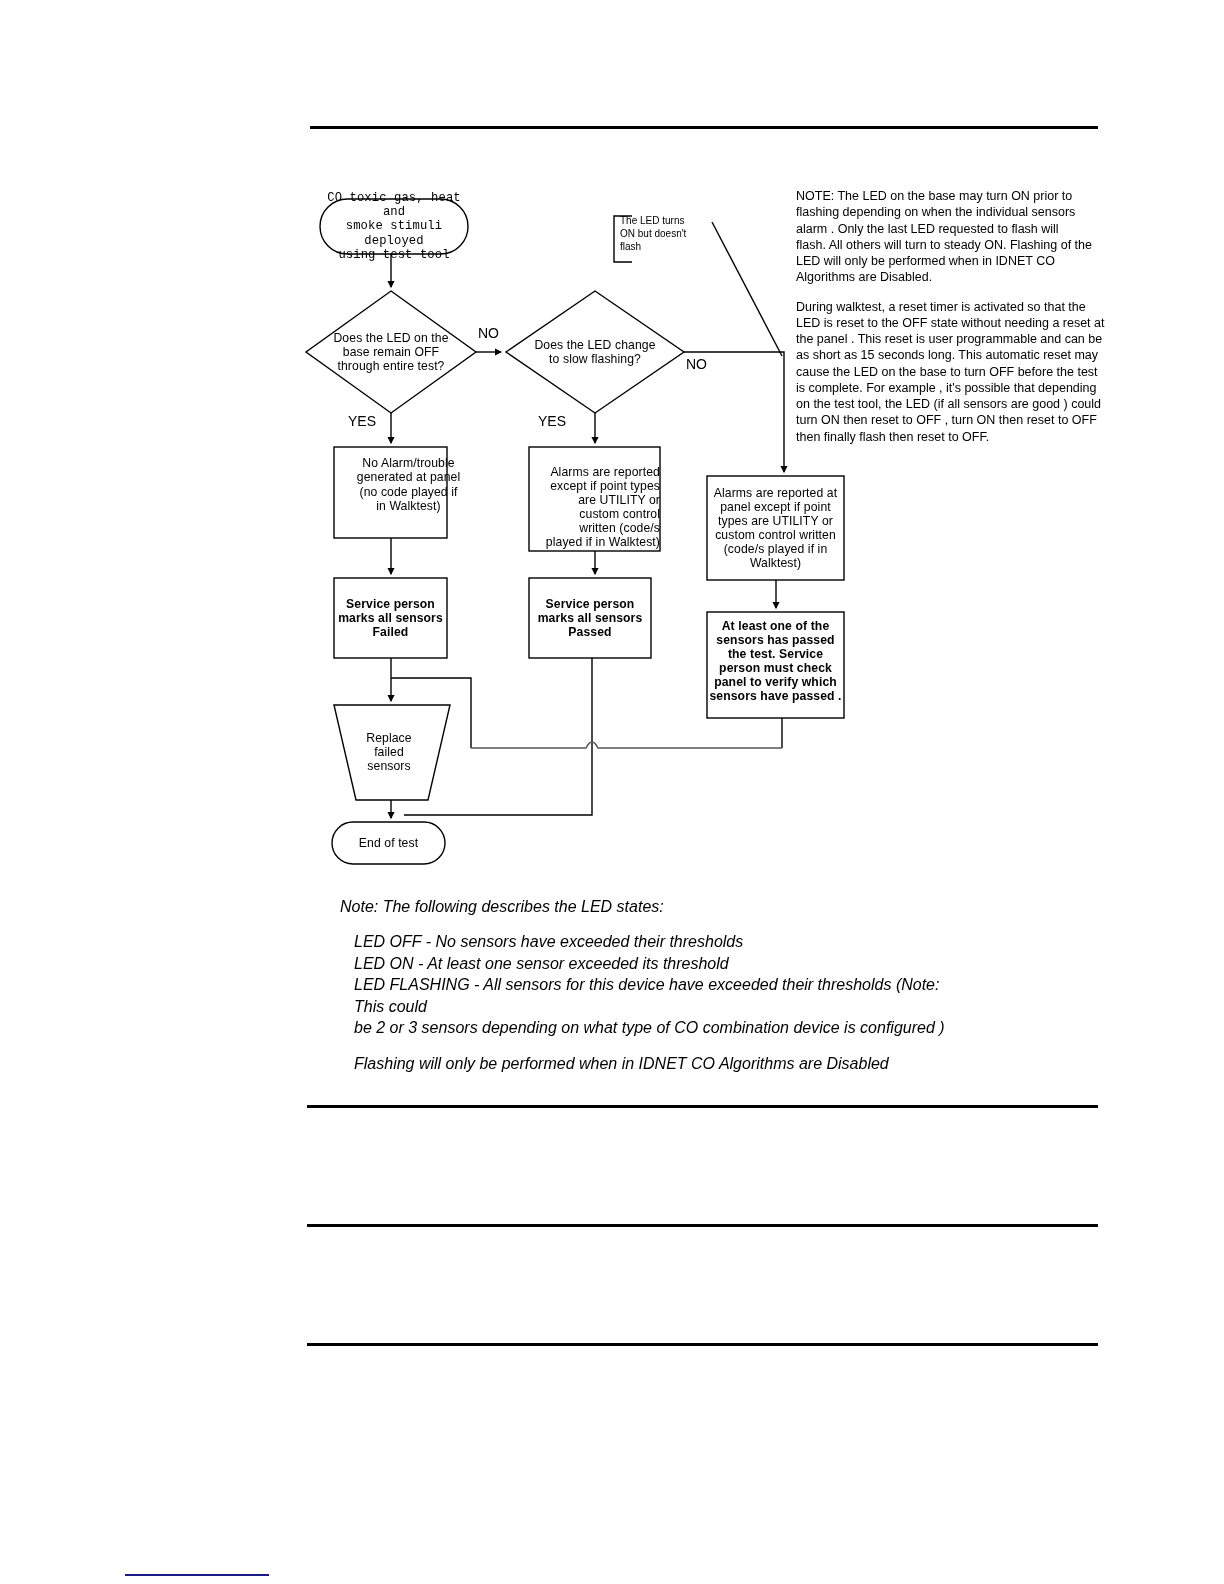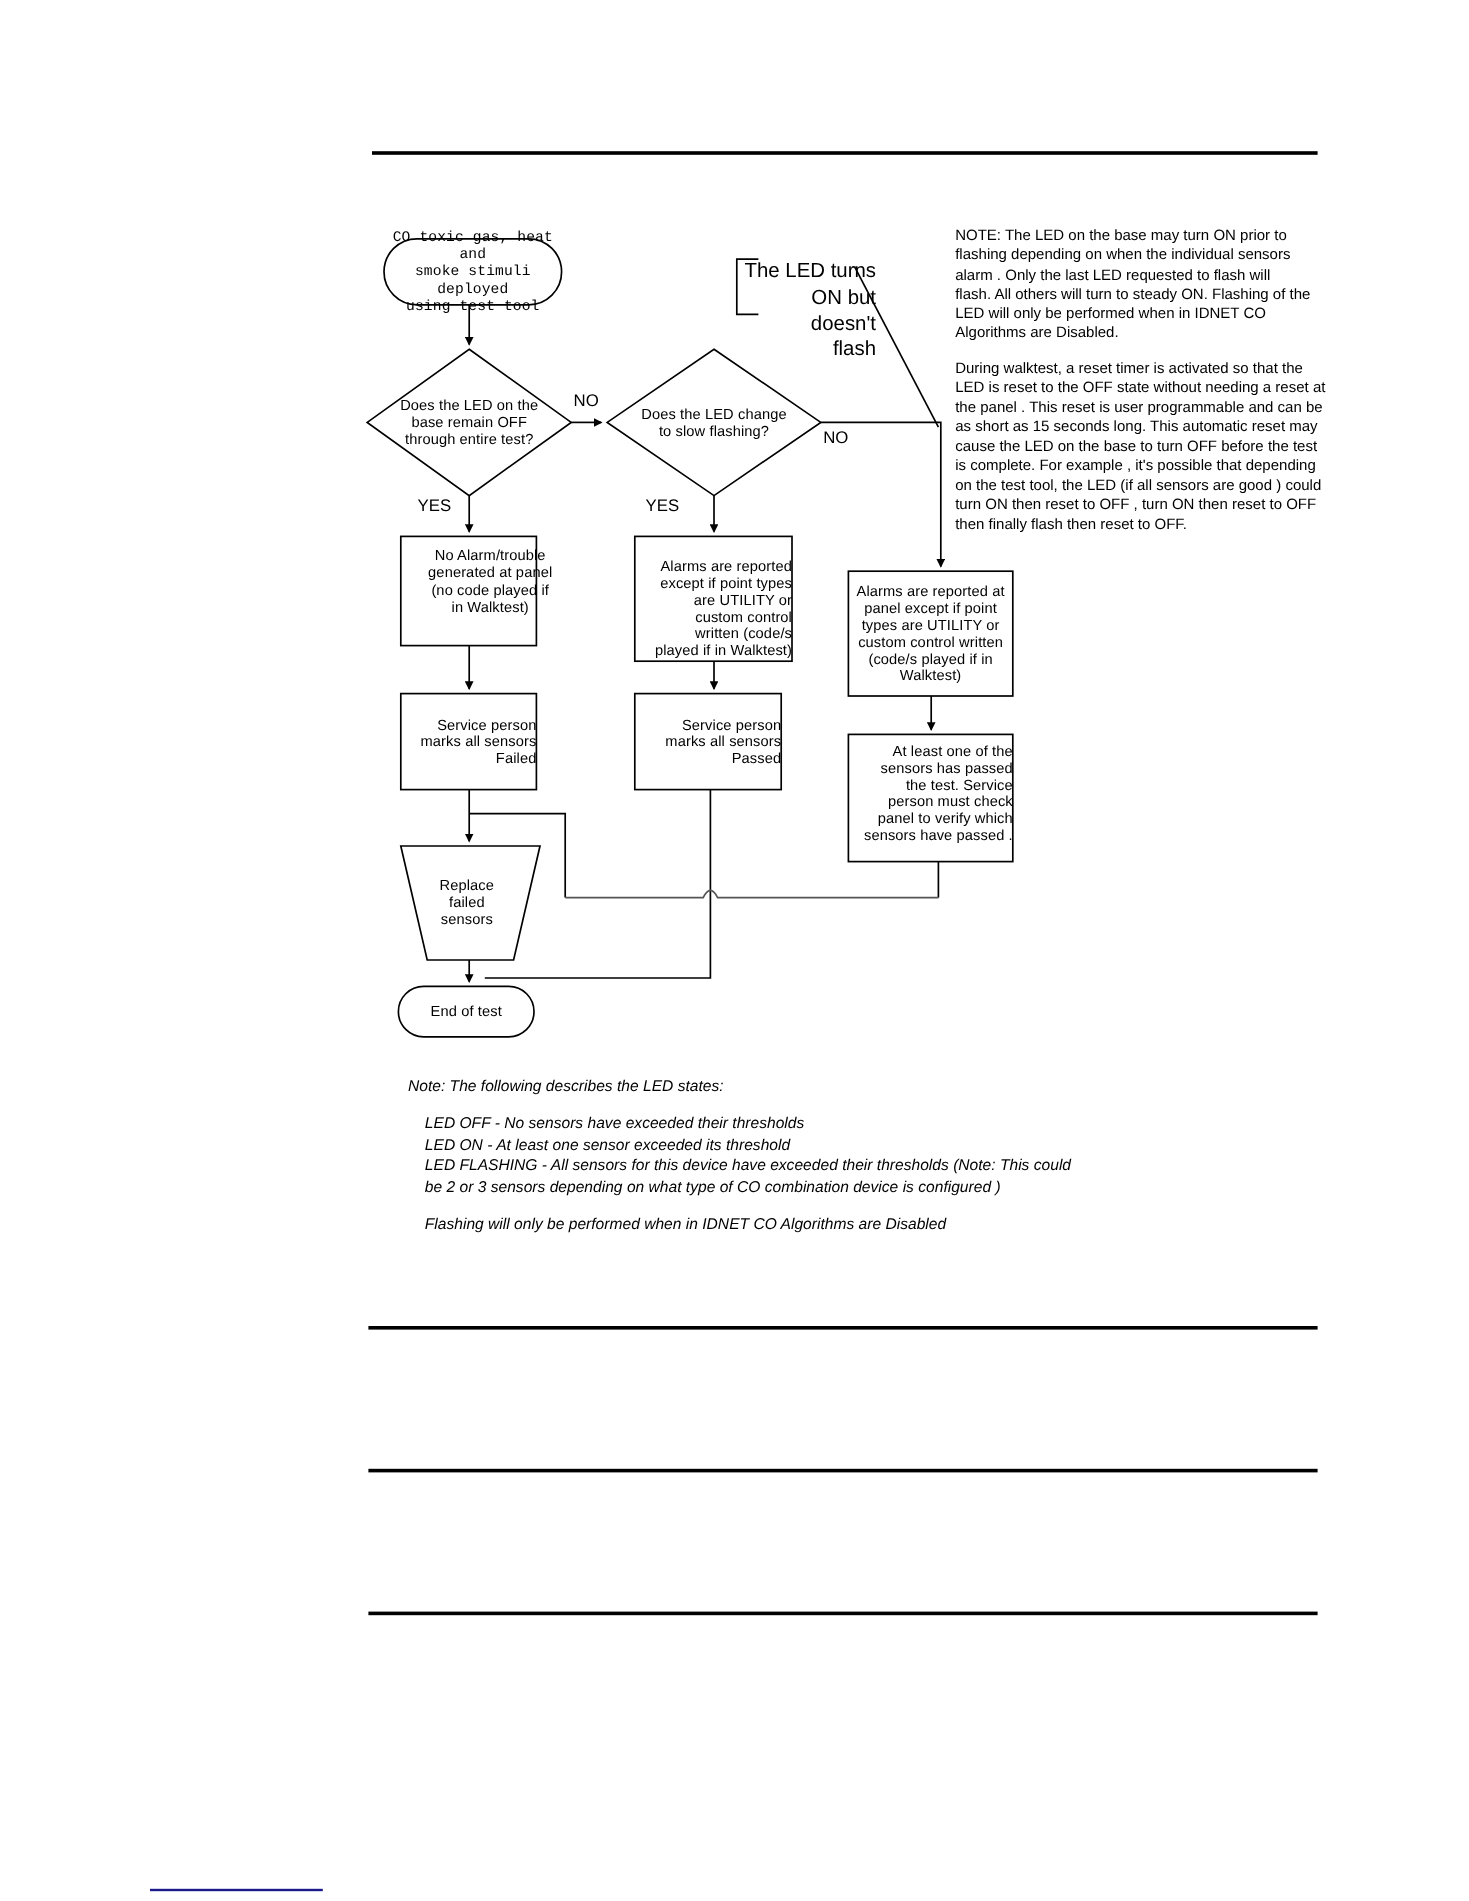--- a/index.html
+++ b/index.html
@@ -42,45 +42,45 @@
     position: absolute;
     text-align: center;
     line-height: 1.16;
     font-size: 12.2px;
     letter-spacing: 0.1px;
     display: flex;
     align-items: center;
     justify-content: center;
   }
   .node-text span { display: block; width: 100%; }
-  .bold { font-weight: normal; text-align: right; }
+  .bold { font-weight: bold; }
   .edge-label {
     position: absolute;
     font-size: 14px;
     line-height: 1;
   }
   .callout {
     position: absolute;
-    font-size: 17px;
+    font-size: 10px;
     line-height: 1.28;
-    text-align: right;
+    text-align: left;
     padding-left: 5px;
   }
   .note-block {
     position: absolute;
     font-size: 12.5px;
     line-height: 1.30;
     text-align: left;
   }
   .note-block p { margin: 0 0 0 0; }
   .note-gap { height: 13px; }
   .legend {
     position: absolute;
     font-style: italic;
-    font-size: 13px;
+    font-size: 16px;
     line-height: 1.34;
     text-align: left;
   }
   .legend .indent { padding-left: 14px; }
   .legend .gap { height: 14px; }
 </style>
 </head>
 <body>
 
 <div id="page">

